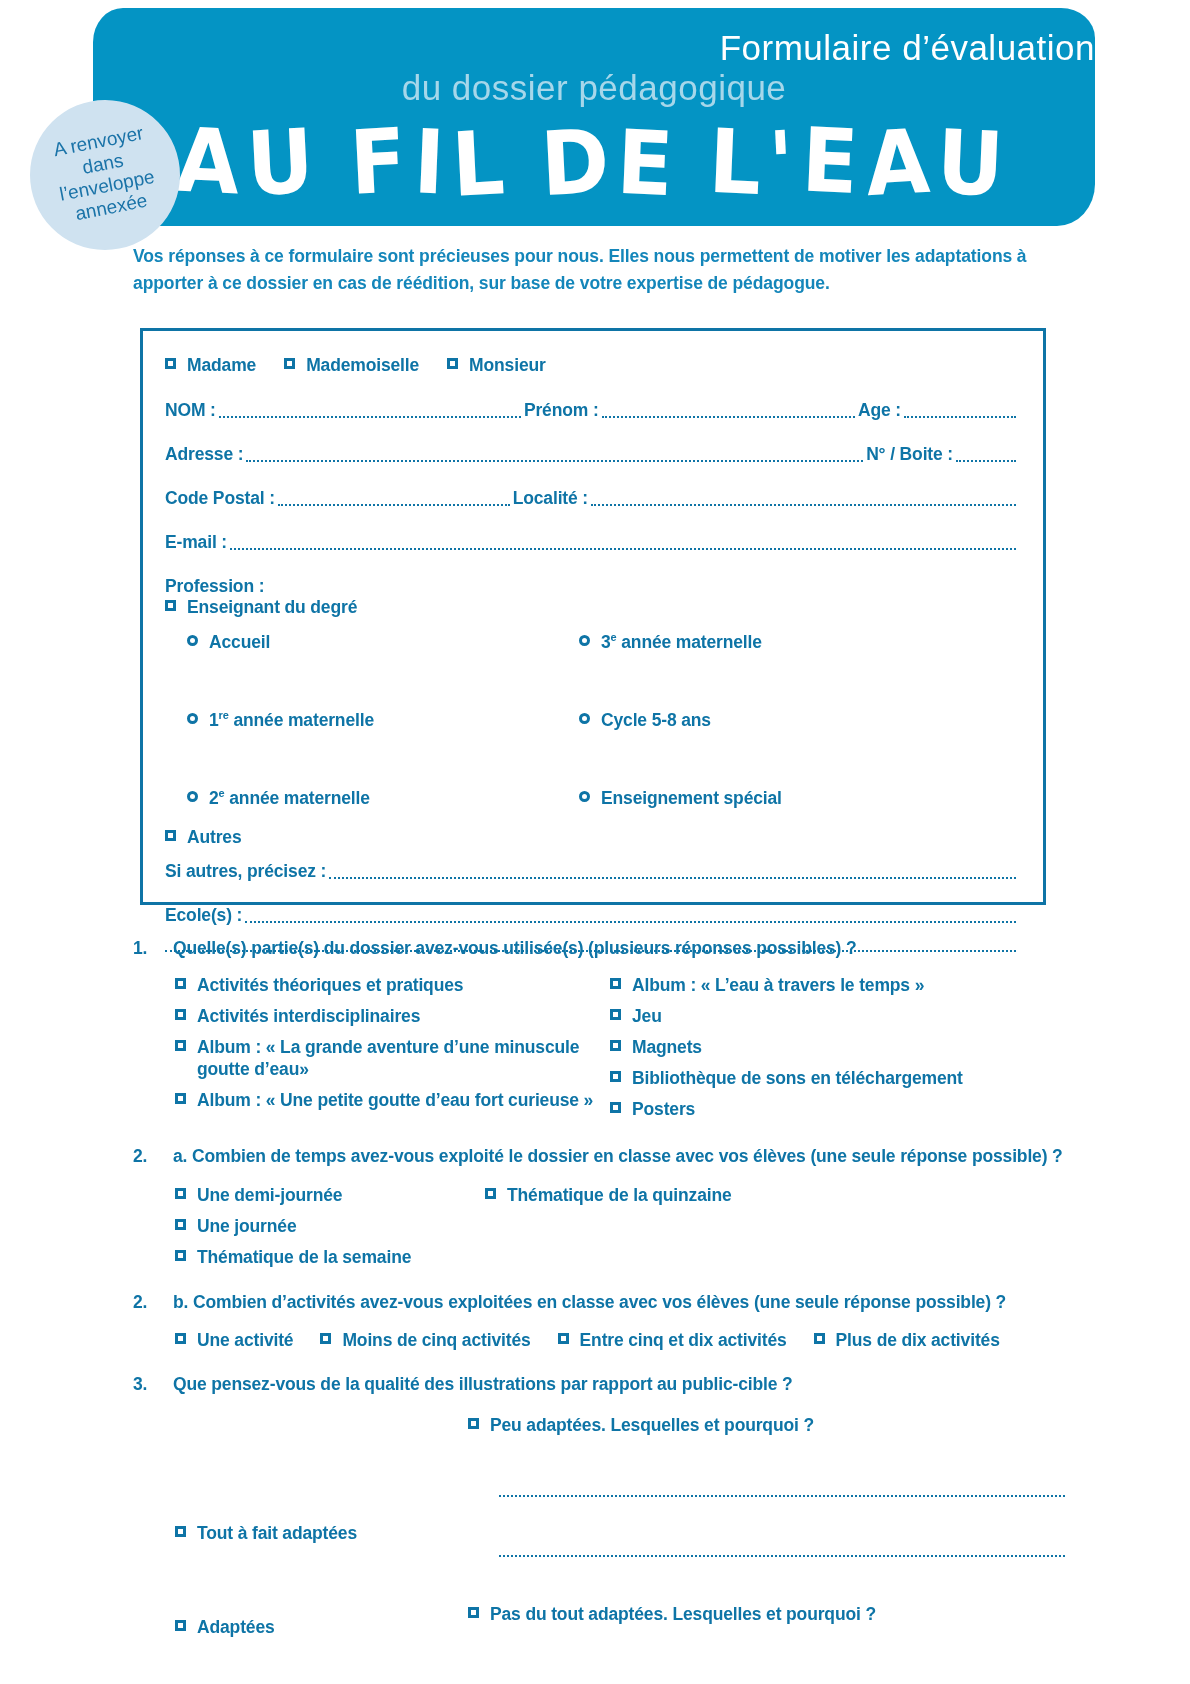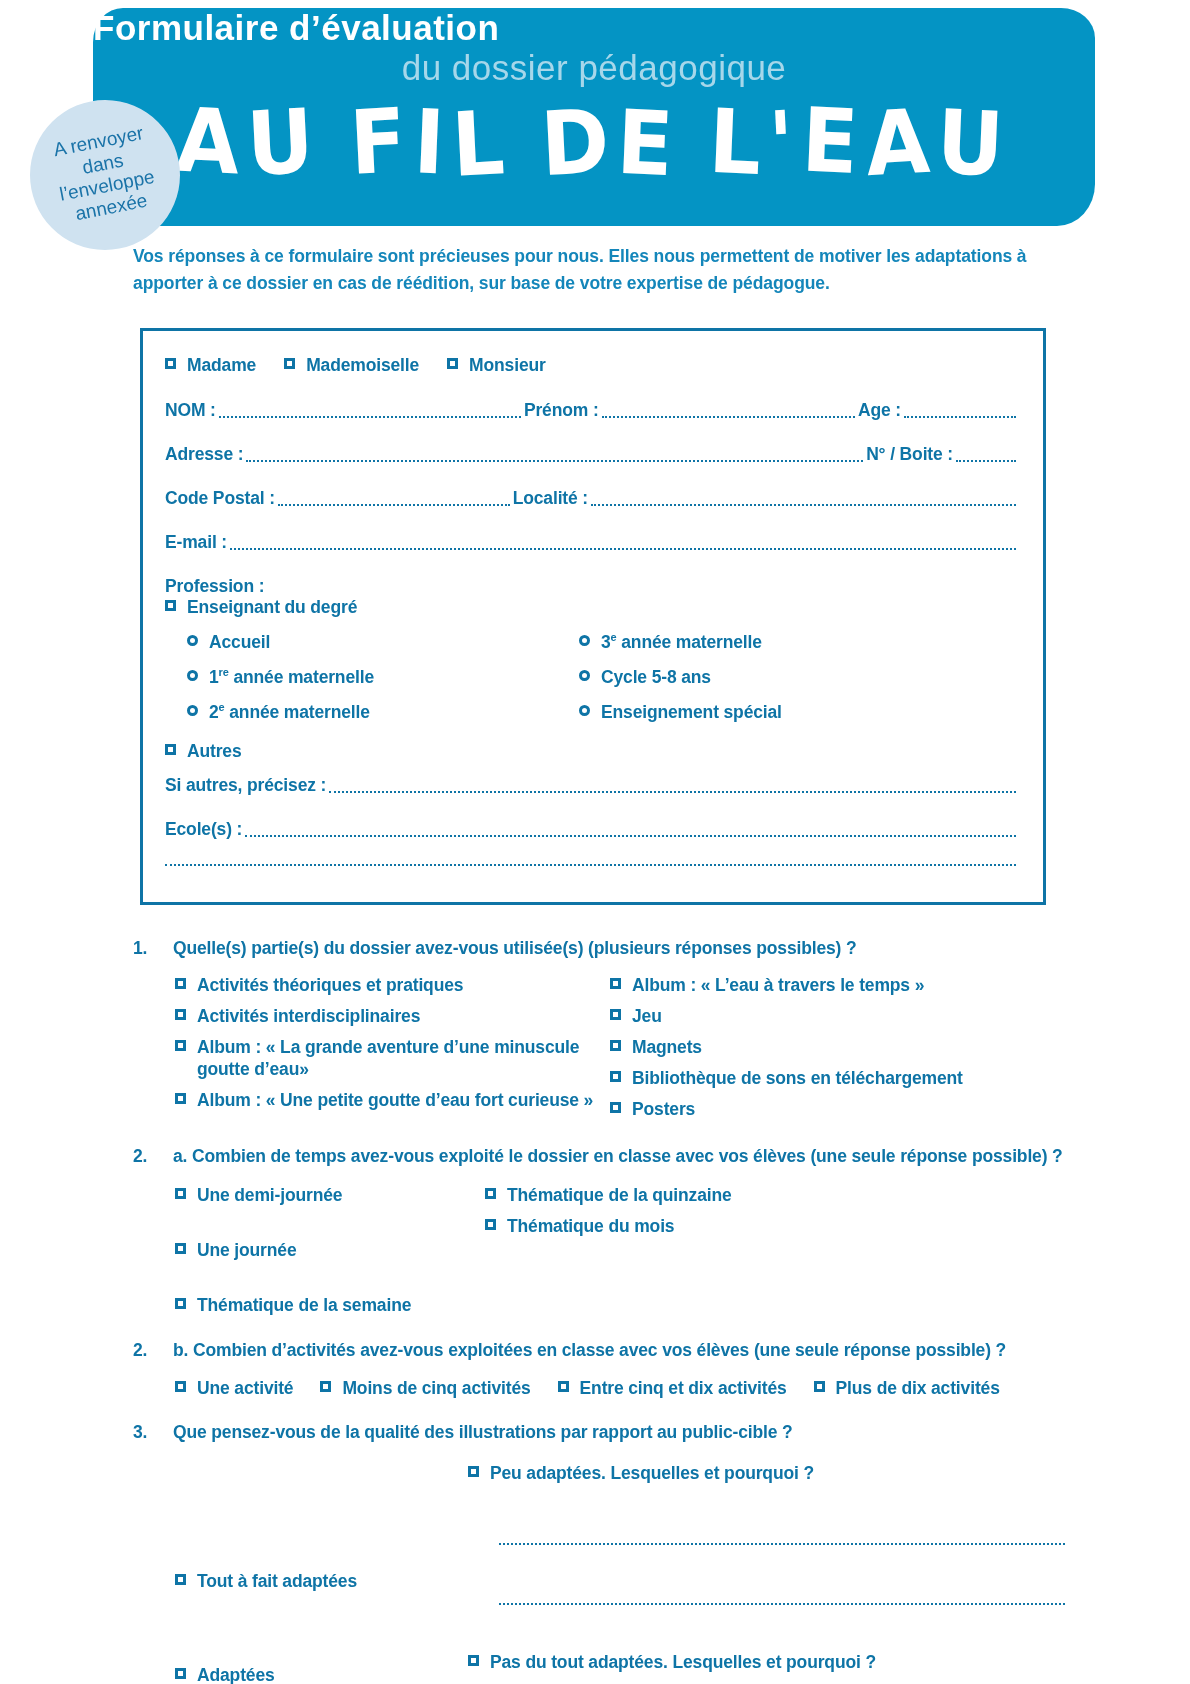--- a/index.html
+++ b/index.html
@@ -16,22 +16,22 @@
     position:relative;width:1190px;height:1684px;background:#fff;overflow:hidden;
     font-family:"Liberation Sans",sans-serif;color:var(--blue);
   }
   
   .banner{
     position:absolute;left:93px;top:8px;width:1002px;height:218px;
     background:var(--header-bg);
     border-radius:30px 34px 38px 58px / 34px 30px 42px 46px;
   }
   .banner-title{
-    text-align:left;color:#fff;
-    font-size:35px;font-weight:700;letter-spacing:.5px;
+    margin-top:20px;text-align:right;color:#fff;
+    font-size:35px;font-weight:400;letter-spacing:.5px;
   }
   .banner-subtitle{
     text-align:center;color:var(--subtitle);
     font-size:35px;font-weight:400;letter-spacing:.5px;
   }
   .chalk{
     margin-top:14px;text-align:center;color:#fff;
     font-family:"DejaVu Sans",sans-serif;font-weight:700;
     font-size:82px;letter-spacing:8px;line-height:1;
     transform:scaleY(1.08);
@@ -59,37 +59,37 @@
   .frow{display:flex;align-items:flex-end;margin-top:23px;font-weight:700;font-size:17.5px;letter-spacing:-.15px;}
   .frow .lbl{white-space:nowrap;}
   .civility{display:flex;gap:28px;margin-top:0;font-weight:700;font-size:17.5px;}
   .opt{display:flex;align-items:flex-start;font-weight:700;font-size:17.5px;letter-spacing:-.15px;line-height:1.25;}
   .cb{flex:none;width:11px;height:11px;border:3px solid var(--blue);display:inline-block;margin:3px 11px 0 0;}
   .rb{flex:none;width:11px;height:11px;border:3px solid var(--blue);border-radius:50%;display:inline-block;margin:3px 11px 0 0;}
   .dots{flex:1 1 auto;border-bottom:2.5px dotted var(--blue);margin:0 3px 3px 3px;min-width:18px;}
   .dots.fixed{flex:0 0 auto;}
   .degree-block{}
   .radio-grid{display:flex;margin-left:22px;}
-  .radio-col{display:flex;flex-direction:column;}
+  .radio-col{display:flex;flex-direction:column;gap:43px;}
   .radio-col.left{width:392px;}
   .radio-col .opt{margin-top:13px;}
   sup{font-size:11px;vertical-align:super;line-height:0;}
   .box-lastline{margin-top:24px;}
   
   .questions{position:absolute;left:133px;top:936px;width:932px;}
   .q-head{display:flex;font-weight:700;font-size:17.5px;letter-spacing:-.15px;line-height:1.45;}
   .q-num{flex:none;width:40px;}
   .q-text{flex:1;}
   .q1-opts{display:flex;margin-left:42px;margin-top:14px;}
   .q-col-left{width:435px;display:flex;flex-direction:column;}
   .q-col-right{flex:1;display:flex;flex-direction:column;}
   .q1-opts .opt,.q2a-opts .opt{margin-bottom:9px;}
   .q2a{margin-top:14px;}
   .q2a-opts{display:flex;margin-left:42px;margin-top:16px;}
-  .q2a-opts .q-col-left{width:310px;gap:24px;}
+  .q2a-opts .q-col-left{width:310px;}
   .q2b{margin-top:12px;}
   .q2b-opts{display:flex;margin-left:42px;margin-top:15px;gap:27px;}
   .q3{margin-top:20px;}
   .q3-grid{display:flex;margin-left:42px;margin-top:18px;align-items:center;}
   .q3-left{width:293px;display:flex;flex-direction:column;}
   .q3-left .opt.second{margin-top:72px;}
   .q3-right{flex:1;display:flex;flex-direction:column;gap:31px;}
   .ansline{border-bottom:2.5px dotted var(--blue);height:29px;margin-left:31px;}
   .q3-right .opt.second{margin-top:16px;}
   .remarks{display:flex;align-items:flex-end;margin-top:27px;font-weight:700;font-size:17.5px;}
@@ -291,24 +291,20 @@
           <div class="opt">
               <span class="cb"></span>
               <span>Thématique de la semaine</span>
             </div>
         </div>
         <div class="q-col-right">
           <div class="opt">
               <span class="cb"></span>
               <span>Thématique de la quinzaine</span>
             </div>
-          <div class="opt">
-              <span class="cb"></span>
-              <span>Thématique du mois</span>
-            </div>
         </div>
       </div>
     </div>
 
     <div class="q2b">
       <div class="q-head">
         <span class="q-num">2.</span>
         <span class="q-text">b. Combien d’activités avez-vous exploitées en classe avec vos élèves (une seule réponse possible) ?</span>
       </div>
       <div class="q2b-opts">

